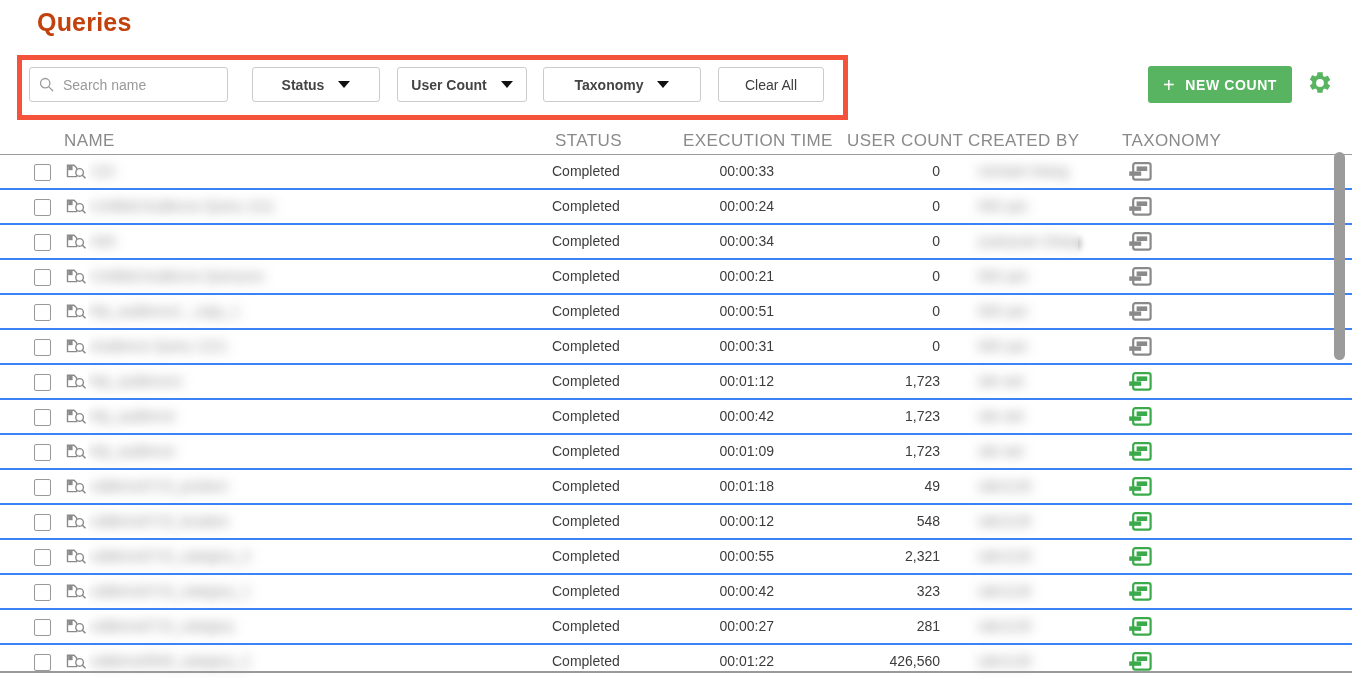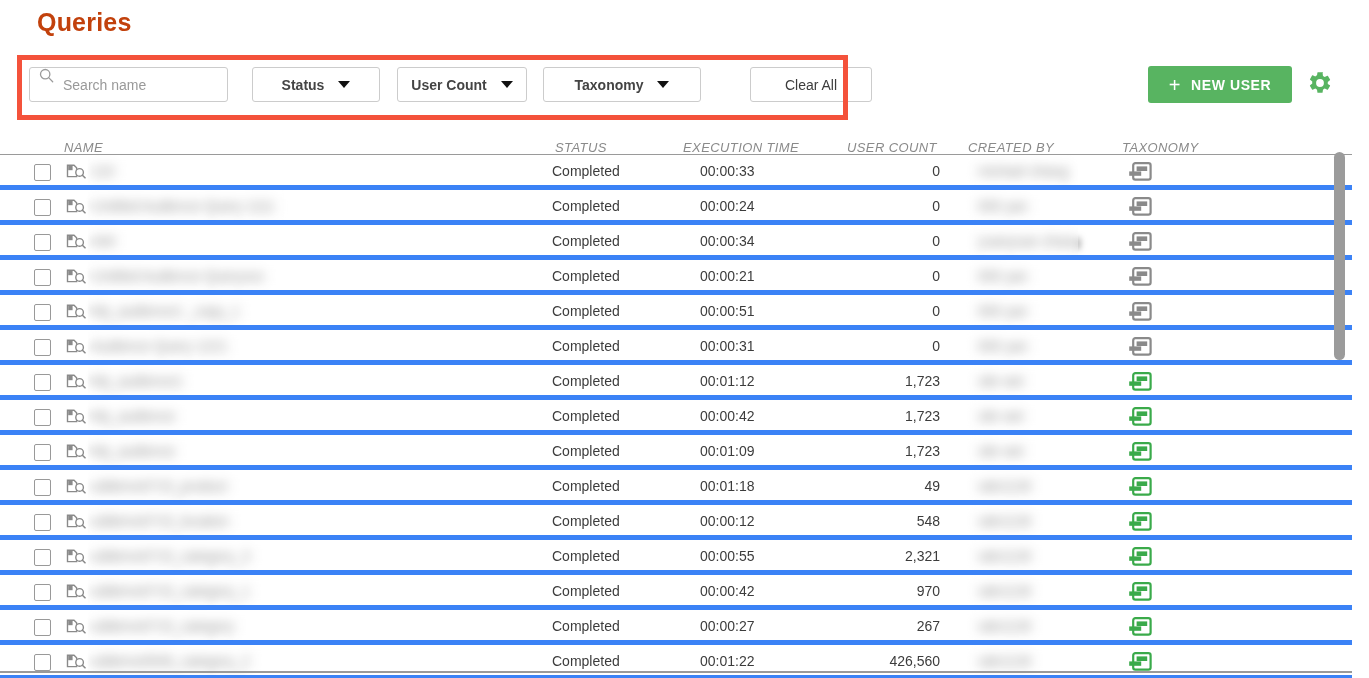--- a/index.html
+++ b/index.html
@@ -32,21 +32,21 @@
   
   .toolbar {
     position: absolute; left: 0; top: 55px;
     width: 1369px; height: 65px;
   }
   .search-wrap {
     position: absolute; left: 29px; top: 12px;
     width: 199px; height: 35px;
     border: 1px solid #ccc; border-radius: 3px;
     background: #fff;
-    display: flex; 
+    display: flex; align-items: center;
   }
   .search-icon { margin-left: 9px; margin-right: 7px; display:flex; }
   .search-input {
     border: none; outline: none; background: transparent;
     font-family: "Liberation Sans", sans-serif;
     font-size: 14px; color: #555; width: 150px;
   }
   .search-input::placeholder { color: #999; }
 
   .filter-btn {
@@ -60,21 +60,21 @@
     margin-left: 14px;
     width: 0; height: 0;
     border-left: 6px solid transparent;
     border-right: 6px solid transparent;
     border-top: 7px solid #111;
   }
   #f-status   { left: 252px; width: 128px; }
   #f-usercnt  { left: 397px; width: 130px; }
   #f-taxonomy { left: 543px; width: 158px; }
   #f-clear {
-    left: 750px; width: 122px; font-weight: 400; color: #3c3c3c;
+    left: 718px; width: 106px; font-weight: 400; color: #3c3c3c;
   }
 
   .new-query-btn {
     position: absolute; left: 1148px; top: 66px;
     width: 144px; height: 37px;
     background: #58b461; border: none; border-radius: 3px;
     color: #fff; font-size: 14px; font-weight: 700; letter-spacing: .6px;
     display: flex; align-items: center; justify-content: center;
     cursor: pointer; font-family: "Liberation Sans", sans-serif;
   }
@@ -88,50 +88,50 @@
     background: none; border: none; padding: 0;
   }
 
   
   .table { position: absolute; left: 0; top: 122px; width: 1352px; }
   .thead {
     position: relative; height: 33px;
     border-bottom: 1px solid #9a9a9a;
   }
   .th {
-    position: absolute; top: 18px;
-    font-size: 13px; color: #8a8a8a; letter-spacing: .4px;
-    font-weight: 400; white-space: nowrap; font-style: italic;
+    position: absolute; top: 9px;
+    font-size: 17px; color: #8a8a8a; letter-spacing: .4px;
+    font-weight: 400; white-space: nowrap;
   }
   .th-name     { left: 64px; }
   .th-status   { left: 555px; }
   .th-exec     { left: 683px; }
   .th-users    { left: 847px; }
   .th-created  { left: 968px; }
   .th-taxonomy { left: 1122px; }
 
   .tbody { position: relative; }
   .row {
     position: relative; height: 35px;
-    border-bottom: 5px solid #3b82f6;
+    border-bottom: 2px solid #3b82f6;
     text-decoration: underline;
   }
   .cell { position: absolute; font-size: 14px; color: #3c3c3c; }
 
   .cb {
     position: absolute; left: 34px; top: 9px;
     width: 17px; height: 17px;
     border: 1px solid #999; border-radius: 2px; background: #fff;
     cursor: pointer;
   }
   .doc-icon { position: absolute; left: 66px; top: 9px; }
 
   .c-name    { left: 92px; top: 8px; color: #555; }
   .c-status  { left: 552px; top: 8px; }
-  .c-exec    { left: 700px; top: 8px; width: 74px; text-align: left; }
+  .c-exec    { left: 700px; top: 8px; width: 74px; text-align: right; }
   .c-users   { left: 840px; top: 8px; width: 100px; text-align: right; }
   .c-created { left: 978px; top: 8px; color: #555; }
   .c-tax     { left: 1128px; top: 7px; }
 
   
   .blur-name {
     position: absolute; left: 88px; top: 0;
     width: 205px; height: 100%;
     backdrop-filter: blur(5px);
     -webkit-backdrop-filter: blur(5px);
@@ -199,21 +199,21 @@
 
     <div class="filter-btn" id="f-clear">
       <span>Clear All</span>
     </div>
   </div>
 
   <div class="highlight-box"></div>
 
   <button class="new-query-btn">
     <span class="plus">+</span>
-    <span>NEW USER</span>
+    <span>NEW COUNT</span>
   </button>
 
   <button class="gear-btn">
     <span>
       <svg width="26" height="26" viewBox="0 0 24 24">
         <path fill="#58b461" d="M19.14,12.94a7.07,7.07,0,0,0,.06-.94,7.07,7.07,0,0,0-.06-.94l2-1.58a.5.5,0,0,0,.12-.61l-1.9-3.28a.49.49,0,0,0-.59-.22l-2.39,1a7.3,7.3,0,0,0-1.62-.94l-.36-2.54A.48.48,0,0,0,13.9,2H10.1a.48.48,0,0,0-.48.41L9.26,4.95a7.3,7.3,0,0,0-1.62.94l-2.39-1a.49.49,0,0,0-.59.22L2.76,8.43a.48.48,0,0,0,.12.61l2,1.58a7.07,7.07,0,0,0-.06.94,7.07,7.07,0,0,0,.06.94l-2,1.58a.5.5,0,0,0-.12.61l1.9,3.28a.49.49,0,0,0,.59.22l2.39-1a7.3,7.3,0,0,0,1.62.94l.36,2.54a.48.48,0,0,0,.48.41h3.8a.48.48,0,0,0,.48-.41l.36-2.54a7.3,7.3,0,0,0,1.62-.94l2.39,1a.49.49,0,0,0,.59-.22l1.9-3.28a.5.5,0,0,0-.12-.61ZM12,15.6A3.6,3.6,0,1,1,15.6,12,3.6,3.6,0,0,1,12,15.6Z"></path>
       </svg>
     </span>
   </button>
 
@@ -483,42 +483,42 @@
           <span class="cb"></span>
           <span class="doc-icon"><svg width="20" height="18" viewBox="0 0 20 18">
               <path d="M1.5,1.2 L8,1.2 L10.6,3.8 L10.6,12.6 L1.5,12.6 Z" fill="#ffffff" stroke="#8a8a8a" stroke-width="1.4"></path>
               <path d="M2.2,2 L6.6,2 L6.6,6.2 L2.2,6.2 Z" fill="#8a8a8a"></path>
               <circle cx="13.6" cy="8.4" r="3.8" fill="#ffffff" stroke="#8a8a8a" stroke-width="1.4"></circle>
               <line x1="16.4" y1="11.2" x2="19" y2="13.8" stroke="#8a8a8a" stroke-width="1.6" stroke-linecap="round"></line>
             </svg></span>
           <span class="cell c-name blurred-text">sddemo0715_category_1</span>
           <span class="cell c-status">Completed</span>
           <span class="cell c-exec">00:00:42</span>
-          <span class="cell c-users">970</span>
+          <span class="cell c-users">323</span>
           <span class="cell c-created blurred-text">sde1128</span>
           <span class="c-tax cell"><svg width="24" height="21" viewBox="0 0 24 21">
               <rect x="5.2" y="1.2" width="17.4" height="16.4" rx="2.2" fill="none" stroke="#3aaa4a" stroke-width="2.2"></rect>
               <rect x="8.6" y="4.4" width="10.6" height="4.6" fill="#3aaa4a"></rect>
               <rect x="1.2" y="9.4" width="12" height="4.4" fill="#3aaa4a"></rect>
             </svg></span>
           <span class="blur-name"></span>
           <span class="blur-created"></span>
         </div>
         <div class="row">
           <span class="cb"></span>
           <span class="doc-icon"><svg width="20" height="18" viewBox="0 0 20 18">
               <path d="M1.5,1.2 L8,1.2 L10.6,3.8 L10.6,12.6 L1.5,12.6 Z" fill="#ffffff" stroke="#8a8a8a" stroke-width="1.4"></path>
               <path d="M2.2,2 L6.6,2 L6.6,6.2 L2.2,6.2 Z" fill="#8a8a8a"></path>
               <circle cx="13.6" cy="8.4" r="3.8" fill="#ffffff" stroke="#8a8a8a" stroke-width="1.4"></circle>
               <line x1="16.4" y1="11.2" x2="19" y2="13.8" stroke="#8a8a8a" stroke-width="1.6" stroke-linecap="round"></line>
             </svg></span>
           <span class="cell c-name blurred-text">sddemo0715_category</span>
           <span class="cell c-status">Completed</span>
           <span class="cell c-exec">00:00:27</span>
-          <span class="cell c-users">267</span>
+          <span class="cell c-users">281</span>
           <span class="cell c-created blurred-text">sde1128</span>
           <span class="c-tax cell"><svg width="24" height="21" viewBox="0 0 24 21">
               <rect x="5.2" y="1.2" width="17.4" height="16.4" rx="2.2" fill="none" stroke="#3aaa4a" stroke-width="2.2"></rect>
               <rect x="8.6" y="4.4" width="10.6" height="4.6" fill="#3aaa4a"></rect>
               <rect x="1.2" y="9.4" width="12" height="4.4" fill="#3aaa4a"></rect>
             </svg></span>
           <span class="blur-name"></span>
           <span class="blur-created"></span>
         </div>
         <div class="row">

